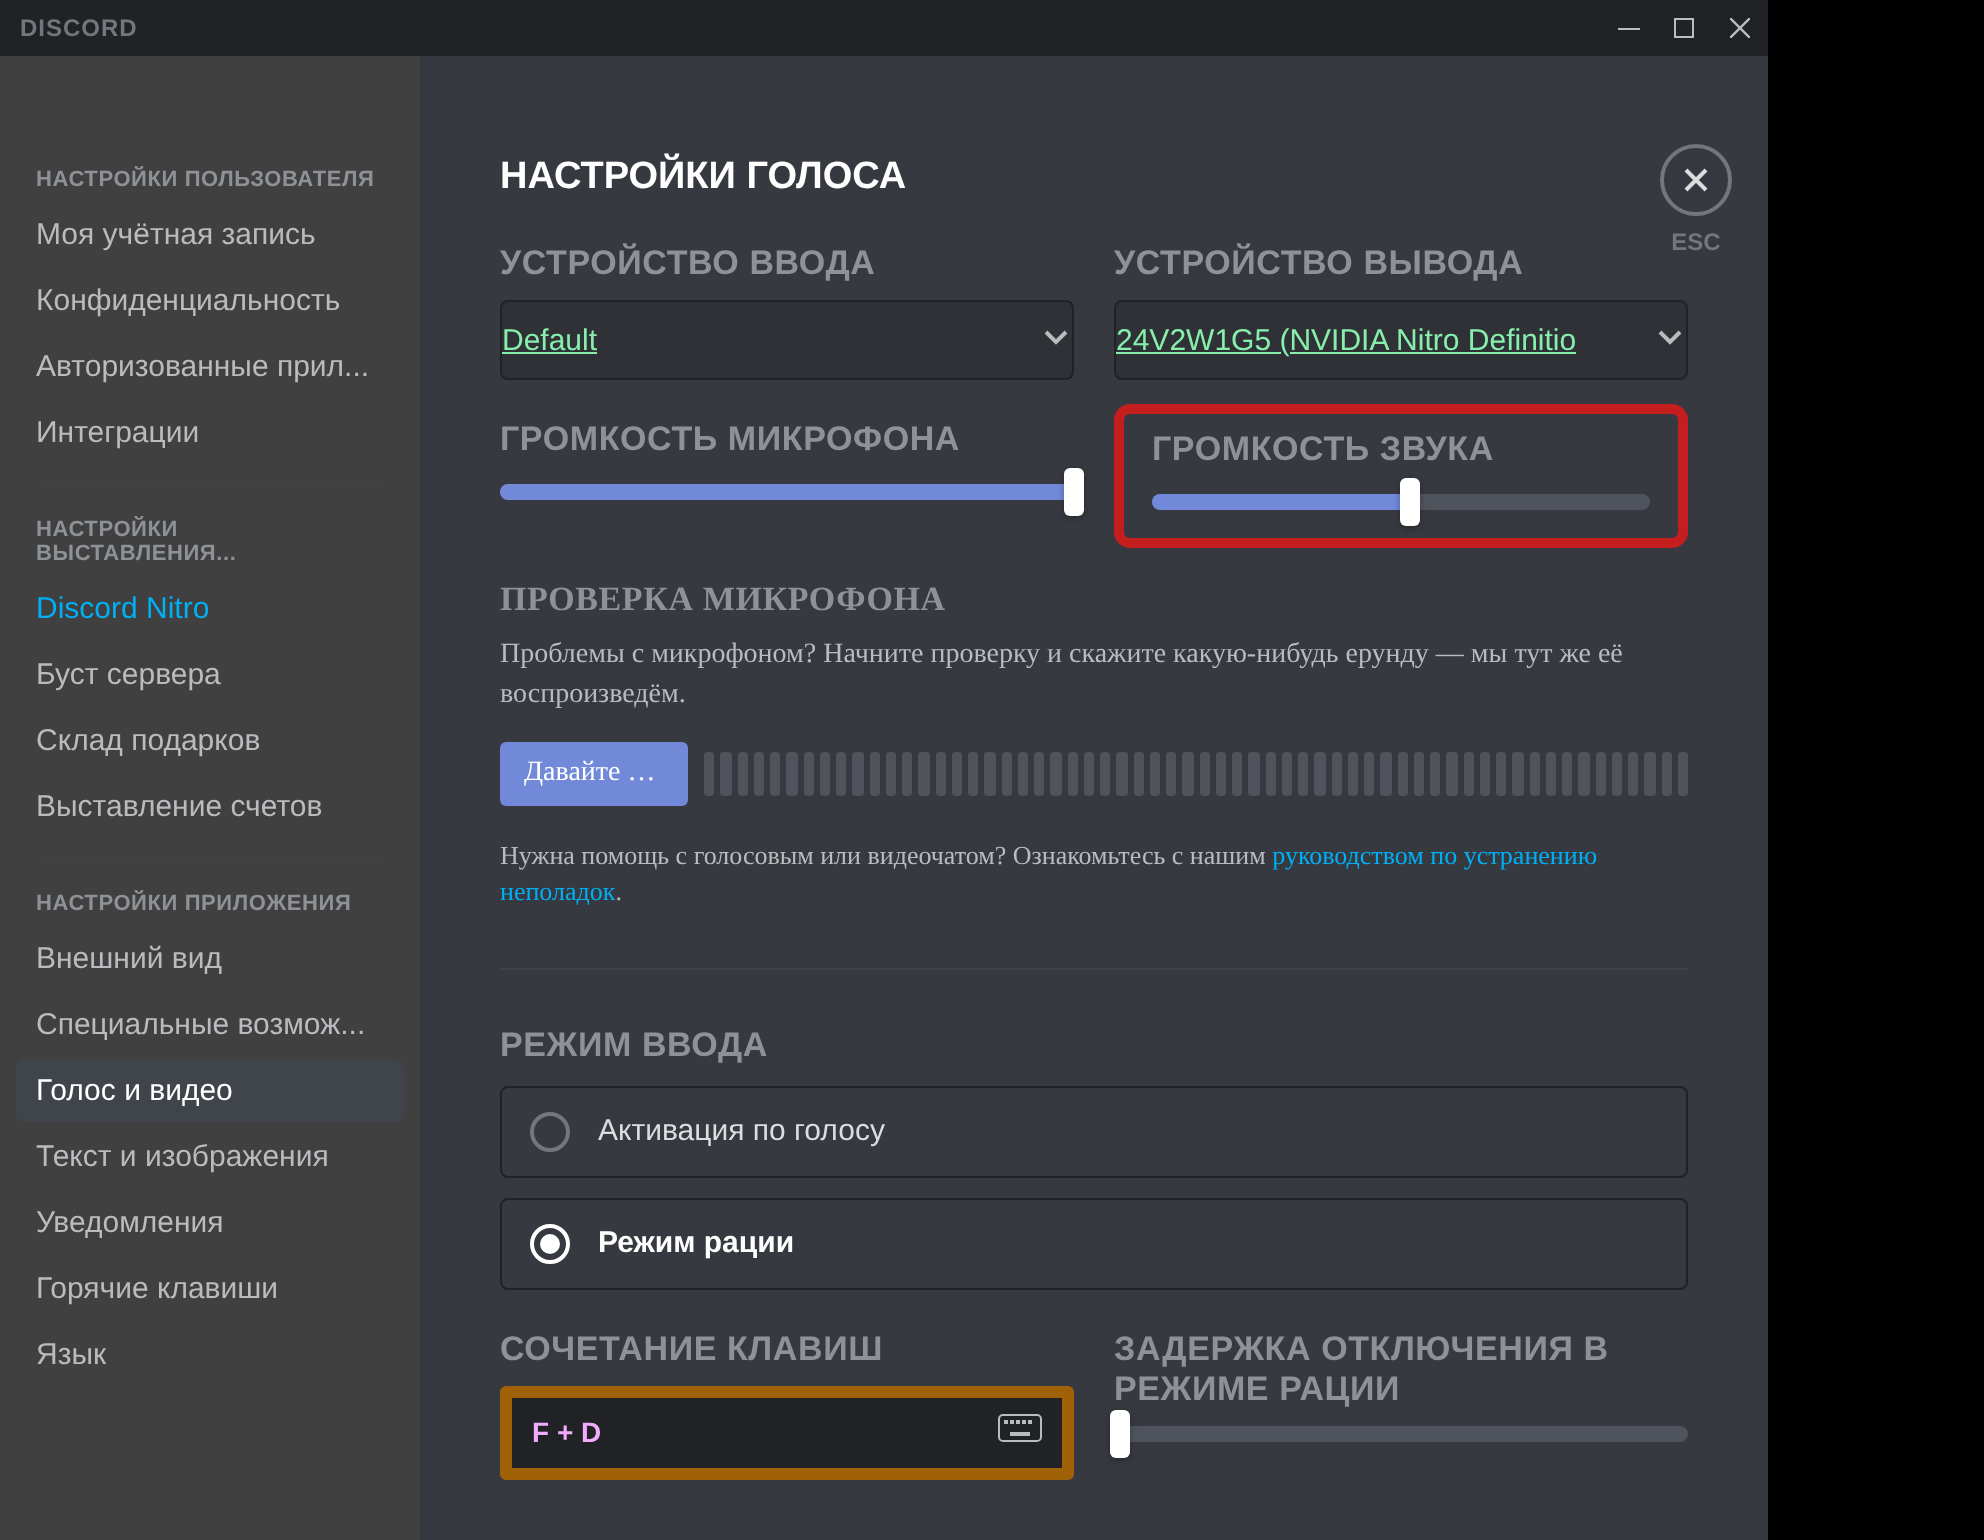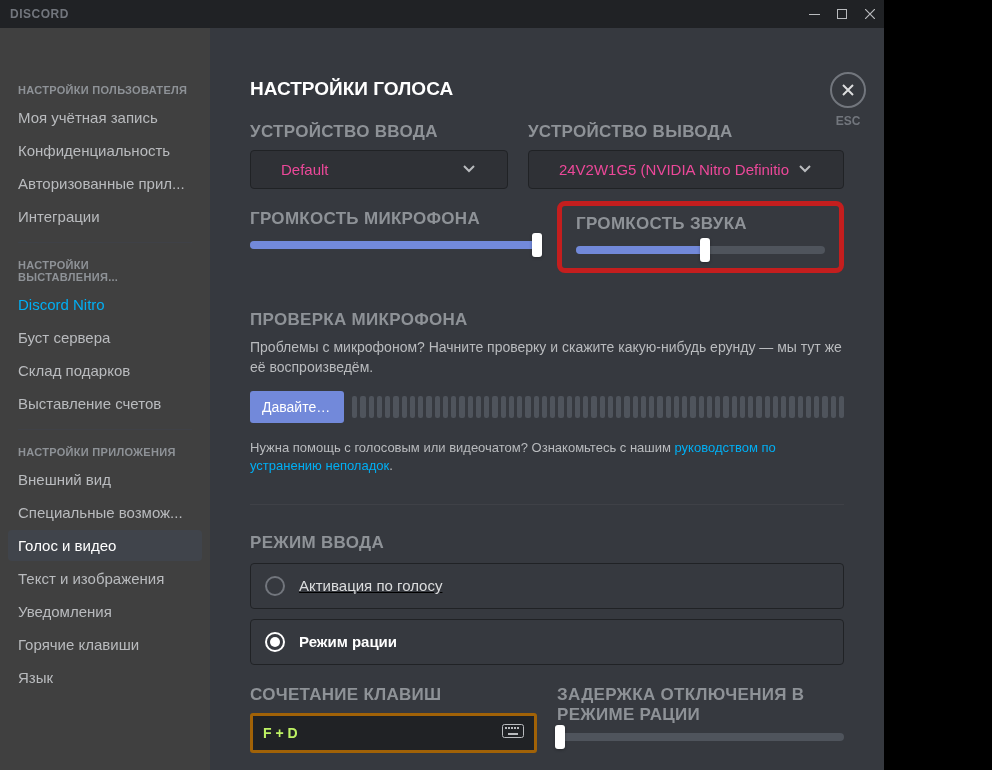--- a/index.html
+++ b/index.html
@@ -115,28 +115,29 @@
   font-size: 17px;
   font-weight: 700;
   letter-spacing: 0.3px;
   margin-bottom: 8px;
   text-transform: uppercase;
 }
 .select {
   background: #2f3136;
   border: 1px solid #202225;
   border-radius: 4px;
-  padding: 9px 30px;
-  color: #ec4899;
+  padding: 9px 0;
+  color: #86efac;
   font-size: 15px;
   display: flex;
   align-items: center;
   justify-content: space-between;
   white-space: nowrap;
   overflow: hidden;
+  text-decoration: underline;
 }
 .select-text { overflow: hidden; text-overflow: ellipsis; }
 .chevron {
   color: #b9bbbe;
   flex-shrink: 0;
   margin-left: 8px;
 }
 .slider-block { margin-top: 20px; }
 .slider-track {
   height: 8px;
@@ -160,21 +161,21 @@
   top: -8px;
   box-shadow: 0 1px 3px rgba(0,0,0,0.3);
 }
 .highlight-box {
   border: 5px solid #c41e1e;
   border-radius: 8px;
   padding: 8px 14px 14px 14px;
   margin-top: 12px;
 }
 .highlight-box .field-label { margin-bottom: 8px; }
-.section-gap { margin-top: 37px; }
+.section-gap { margin-top: 16px; font-family: Liberation Serif, serif; }
 .desc-text {
   color: #b9bbbe;
   font-size: 14px;
   line-height: 1.4;
 }
 .mic-test-row {
   display: flex;
   align-items: center;
   gap: 8px;
   margin-top: 14px;
@@ -242,24 +243,24 @@
   background: #fff;
   border-radius: 50%;
   position: absolute;
   top: 3px; left: 3px;
 }
 .radio-label { color: #dcddde; font-size: 15px; font-weight: 500; }
 .radio-option.selected .radio-label { color: #fff; font-weight: 600; }
 .shortcut-row { display: flex; gap: 20px; margin-top: 20px; }
 .shortcut-input {
   background: #202225;
-  border: 3px solid #a16207;
+  border: 6px solid #a16207;
   border-radius: 3px;
   padding: 8px 10px;
-  color: #bef264;
+  color: #f0abfc;
   font-size: 14px;
   font-weight: 600;
   display: flex;
   justify-content: space-between;
   align-items: center;
 }
 .kbd-icon { color: #b9bbbe; font-size: 16px; }
 .small-slider-wrap { position: relative; margin-top: 6px; }
 .small-slider-wrap .slider-track { margin-top: 4px; }
 </style>
@@ -437,21 +438,21 @@
             </div>
         </div>
         <div class="help-text">
           <span>Нужна помощь с голосовым или видеочатом? Ознакомьтесь с нашим </span><span class="link">руководством по устранению неполадок</span><span>.</span>
         </div>
       </div>
 
       <div class="hr"></div>
 
       <div class="field-label">РЕЖИМ ВВОДА</div>
-      <div class="radio-option" style="margin-top:10px;text-decoration:underline;">
+      <div class="radio-option" style="margin-top:10px;">
         <div class="radio-circle"></div>
         <div class="radio-label">Активация по голосу</div>
       </div>
       <div class="radio-option selected">
         <div class="radio-circle">
             <div class="radio-dot"></div>
           </div>
         <div class="radio-label">Режим рации</div>
       </div>
 

